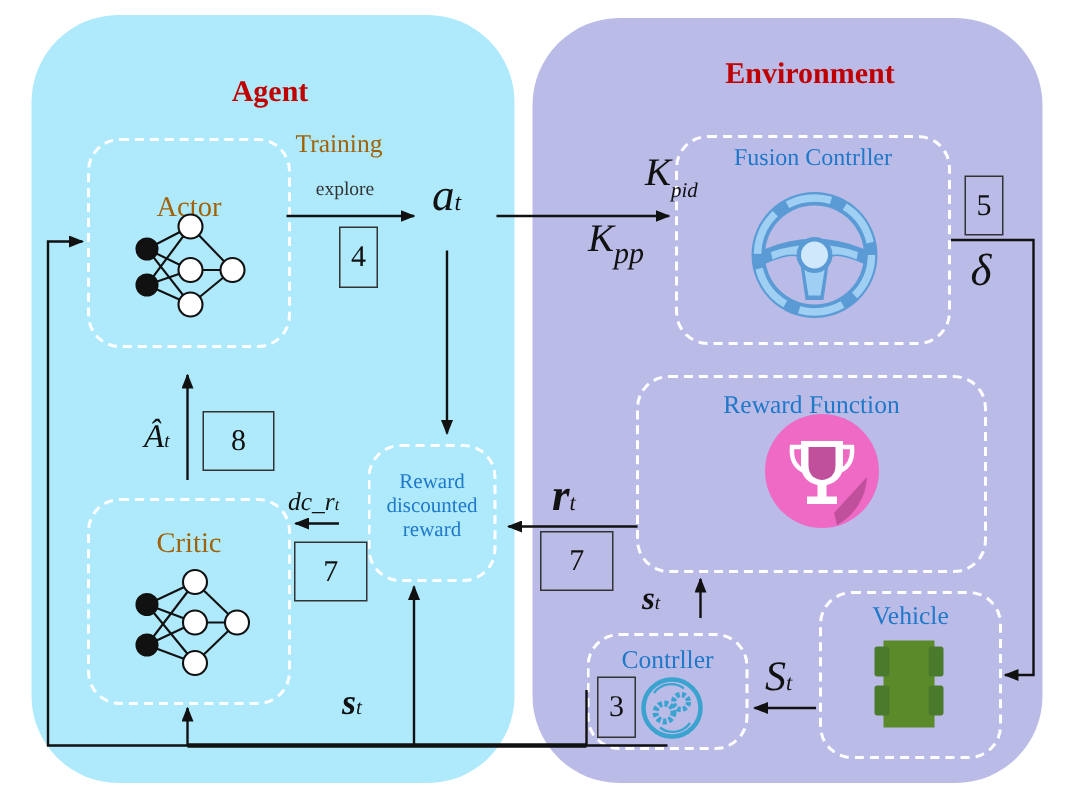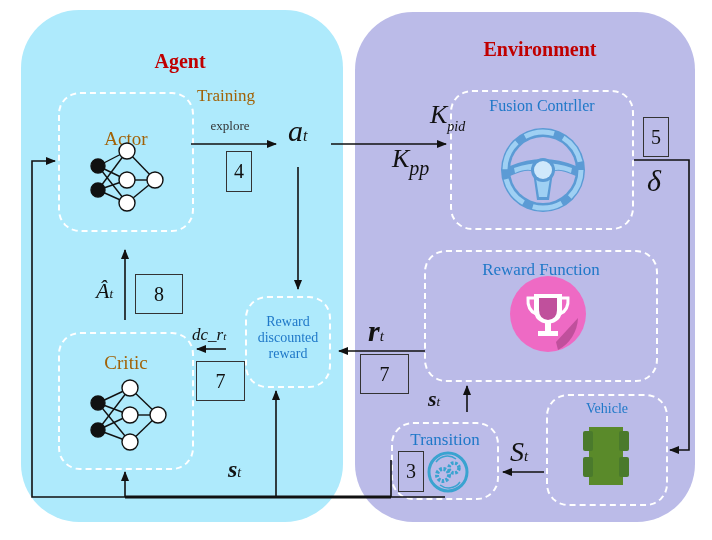--- a/index.html
+++ b/index.html
@@ -48,22 +48,22 @@
 <div class="math" style="left:192px;top:325px;font-size:17px;"><span>dc_r</span><span style="font-size:11px;">t</span></div>
 <div class="math" style="left:228px;top:456px;font-size:24px;font-weight:bold;"><span>s</span><span style="font-size:14px;font-weight:normal;">t</span></div>
 
 <div class="dash" style="left:450px;top:90px;width:184px;height:140px;"></div>
 <div class="dash" style="left:424px;top:250px;width:234px;height:132px;"></div>
 <div class="dash" style="left:546px;top:394px;width:122px;height:112px;"></div>
 <div class="dash" style="left:391px;top:422px;width:108px;height:78px;"></div>
 
 <div class="blbl" style="left:450px;top:97px;width:184px;font-size:16px;">Fusion Contrller</div>
 <div class="blbl" style="left:424px;top:260px;width:234px;font-size:17px;">Reward Function</div>
-<div class="blbl" style="left:546px;top:401px;width:122px;font-size:14px;">Vehicle</div>
-<div class="blbl" style="left:391px;top:430px;width:108px;font-size:17px;">Transition</div>
+<div class="blbl" style="left:546px;top:401px;width:122px;font-size:17px;">Vehicle</div>
+<div class="blbl" style="left:391px;top:430px;width:108px;font-size:17px;">Contrller</div>
 
 <div class="num" style="left:643px;top:117px;width:26px;height:40px;line-height:38px;">5</div>
 <div class="num" style="left:360px;top:354px;width:49px;height:40px;line-height:38px;">7</div>
 <div class="num" style="left:398px;top:451px;width:26px;height:41px;line-height:39px;">3</div>
 
 <div class="math" style="left:390px;top:100px;font-size:26px;margin-left:40px;"><span>K</span><span style="font-size:14px;vertical-align:-8px;">pid</span></div>
 <div class="math" style="left:392px;top:144px;font-size:26px;"><span>K</span><span style="font-size:20px;vertical-align:-8px;">pp</span></div>
 <div class="math" style="left:647px;top:164px;font-size:30px;">δ</div>
 <div class="math" style="left:368px;top:314px;font-size:30px;font-weight:bold;text-align:right;"><span>r</span><span style="font-size:15px;font-weight:normal;">t</span></div>
 <div class="math" style="left:428px;top:386px;font-size:22px;font-weight:bold;"><span>s</span><span style="font-size:13px;font-weight:normal;">t</span></div>

